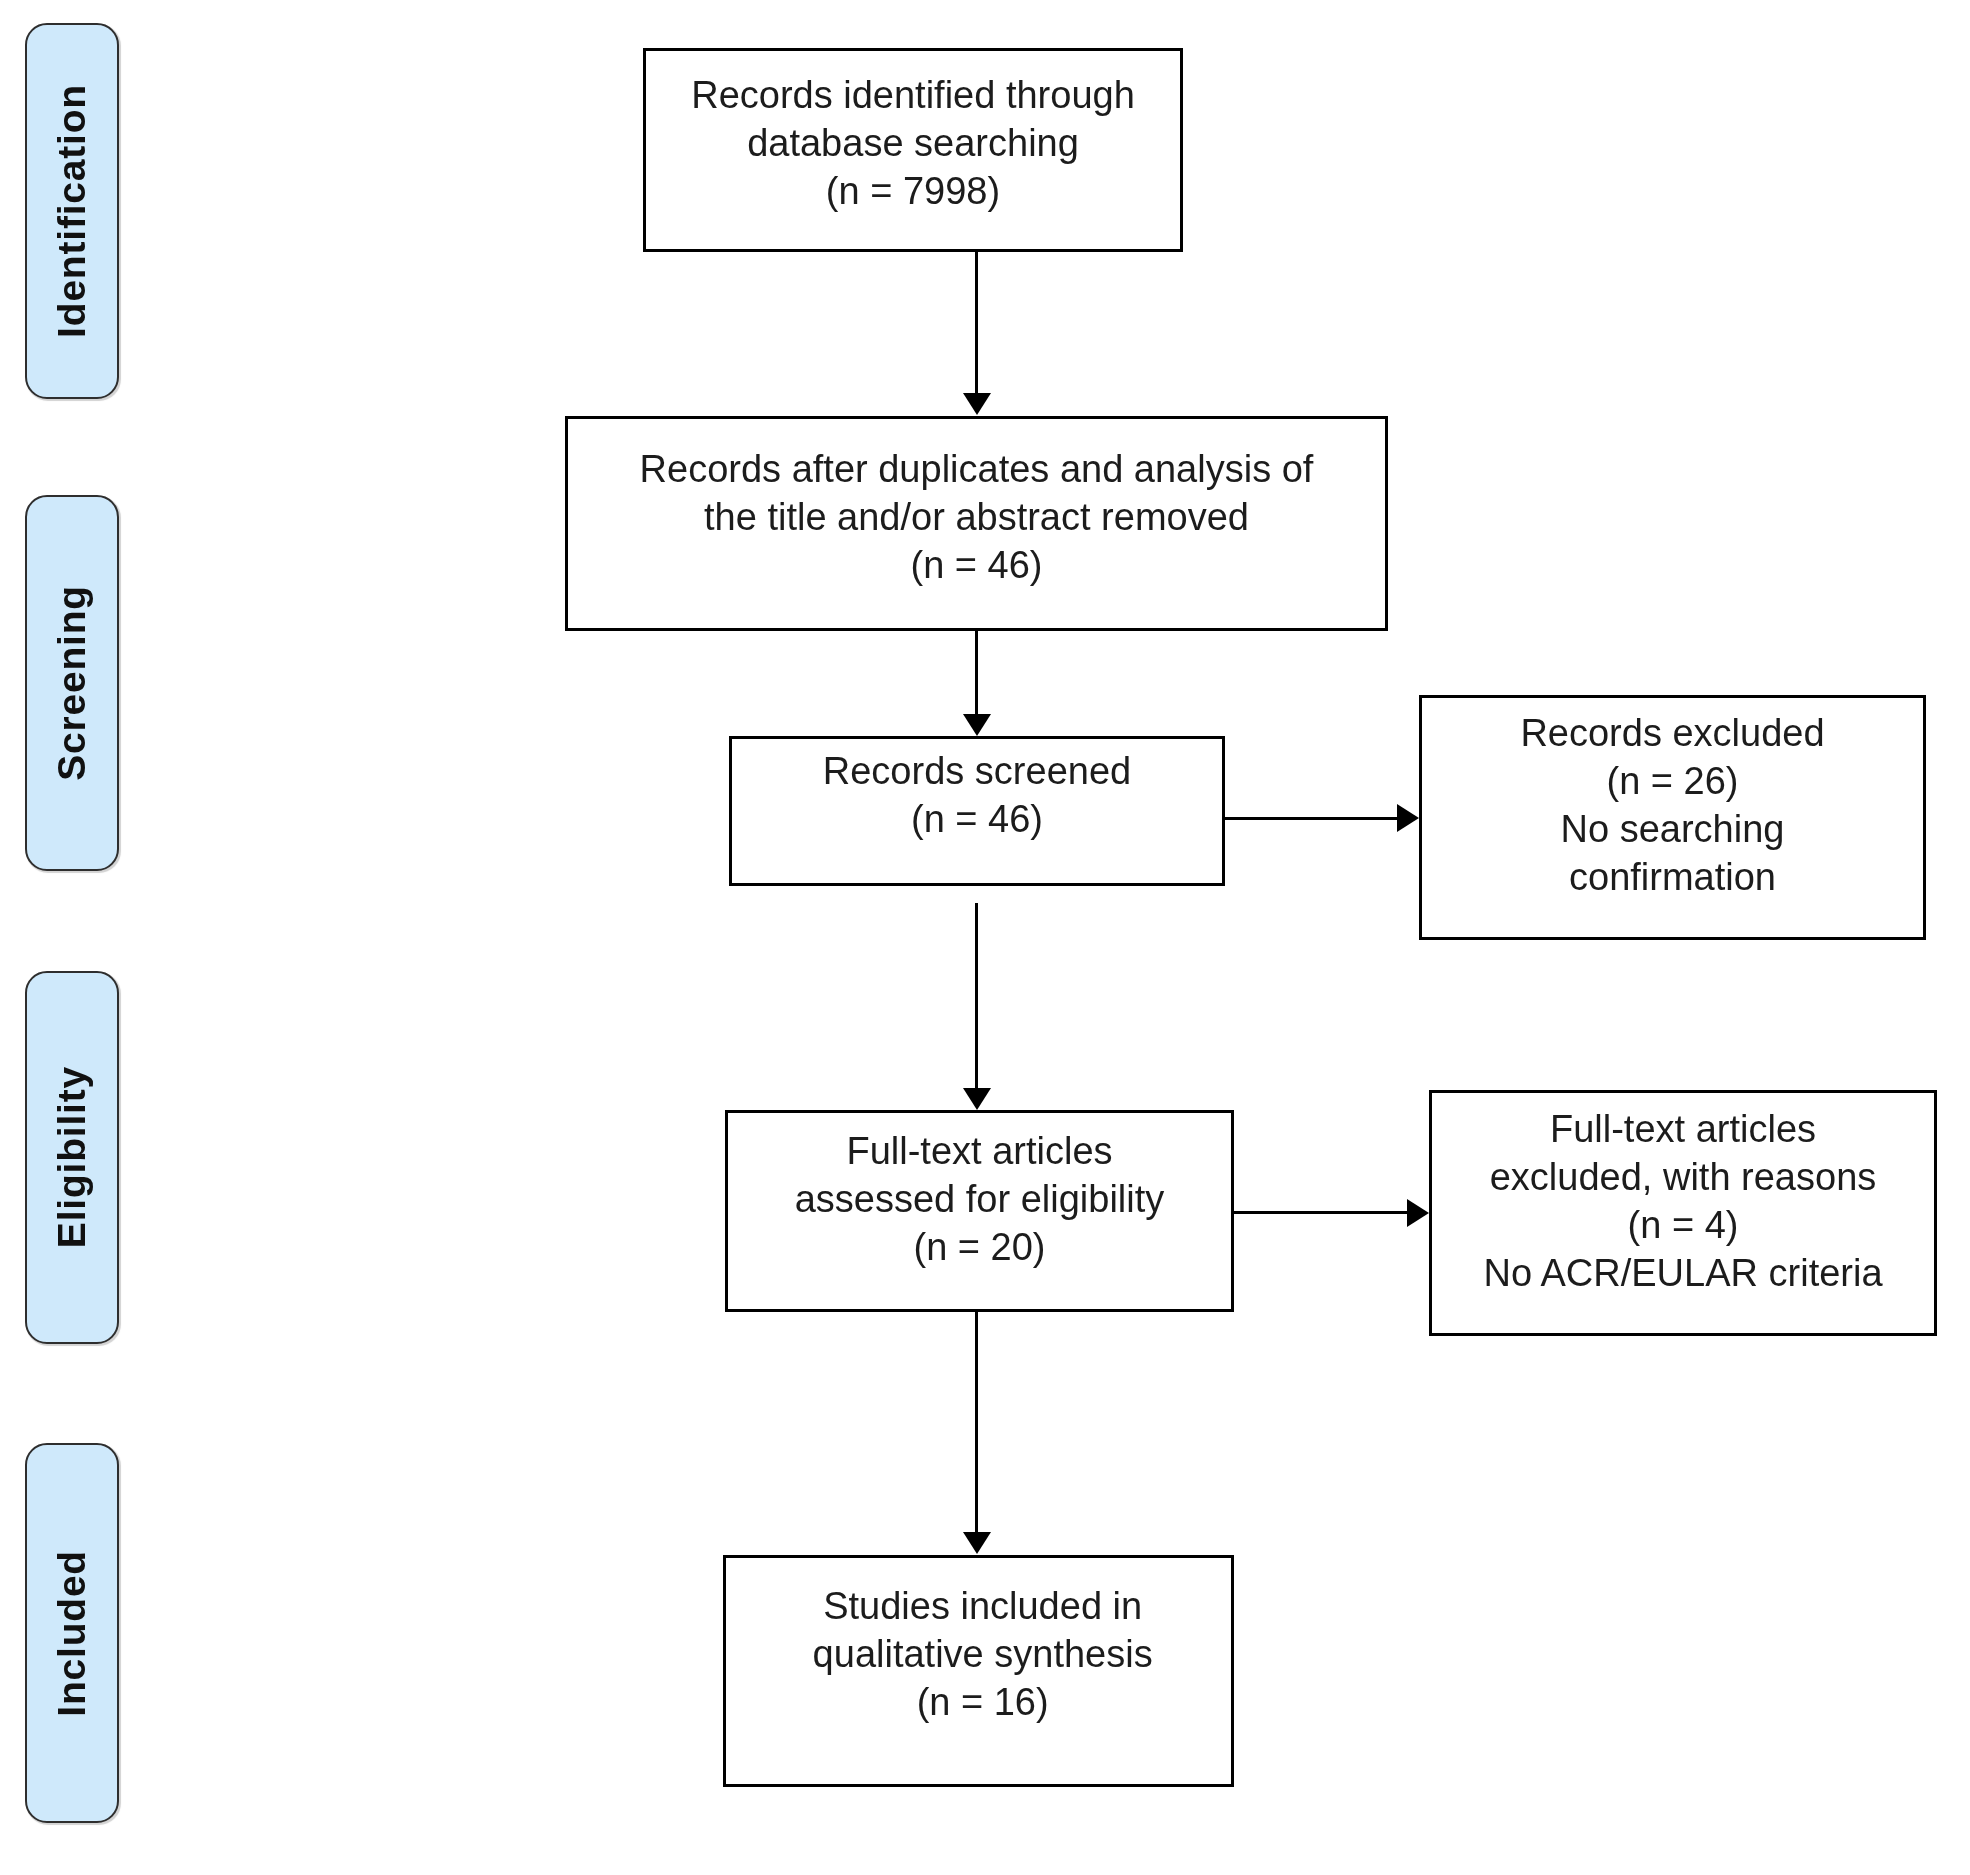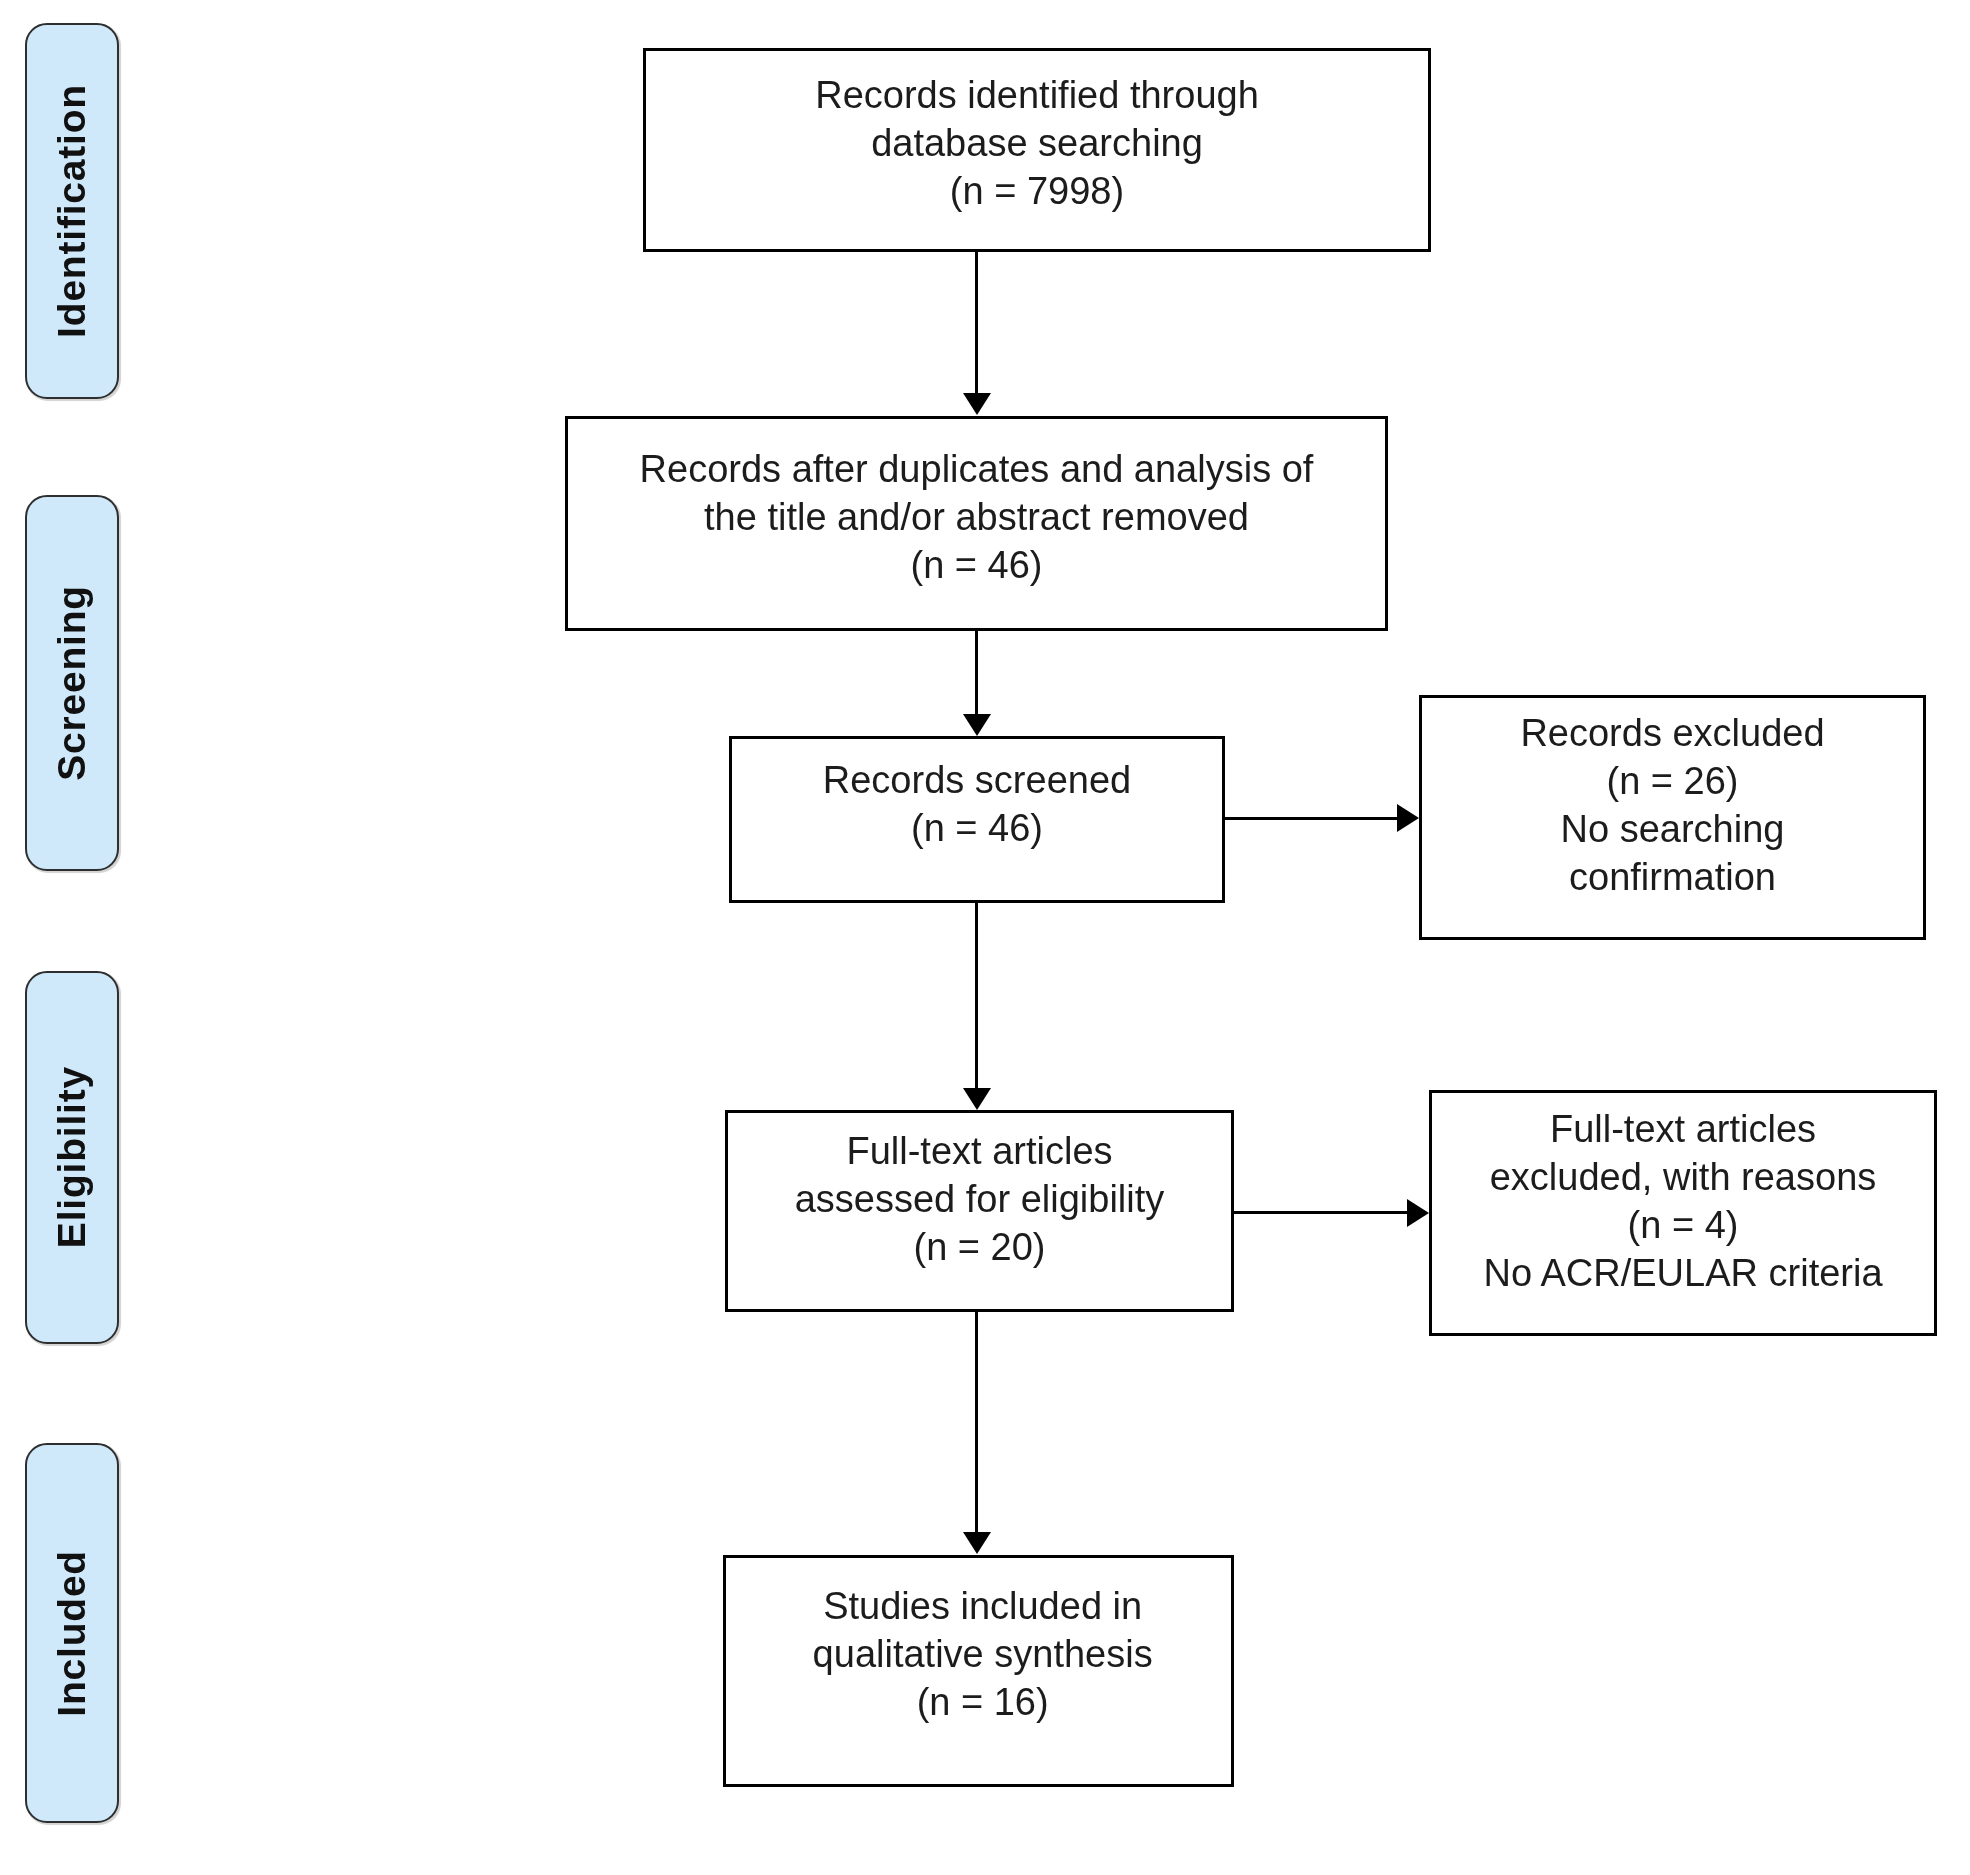--- a/index.html
+++ b/index.html
@@ -81,33 +81,33 @@
   <div class="stage" style="top:495px; height:376px;">
     <span class="stage-text">Screening</span>
   </div>
   <div class="stage" style="top:971px; height:373px;">
     <span class="stage-text">Eligibility</span>
   </div>
   <div class="stage" style="top:1443px; height:380px;">
     <span class="stage-text">Included</span>
   </div>
 
-  <div class="fbox" style="left:643px; top:48px; width:788px; height:204px;align-items:center;">
+  <div class="fbox" style="left:643px; top:48px; width:540px; height:204px;align-items:center;">
     <div class="line">Records identified through</div>
     <div class="line">database searching</div>
     <div class="line">(n = 7998)</div>
   </div>
 
   <div class="fbox" style="left:565px; top:416px; width:823px; height:215px;">
     <div class="line">Records after duplicates and analysis of</div>
     <div class="line">the title and/or abstract removed</div>
     <div class="line">(n = 46)</div>
   </div>
 
-  <div class="fbox" style="left:729px; top:736px; width:496px; height:167px; padding-bottom:40px;">
+  <div class="fbox" style="left:729px; top:736px; width:496px; height:150px; padding-bottom:40px;">
     <div class="line">Records screened</div>
     <div class="line">(n = 46)</div>
   </div>
 
   <div class="fbox" style="left:725px; top:1110px; width:509px; height:202px; padding-bottom:33px;">
     <div class="line">Full-text articles</div>
     <div class="line">assessed for eligibility</div>
     <div class="line">(n = 20)</div>
   </div>
 

